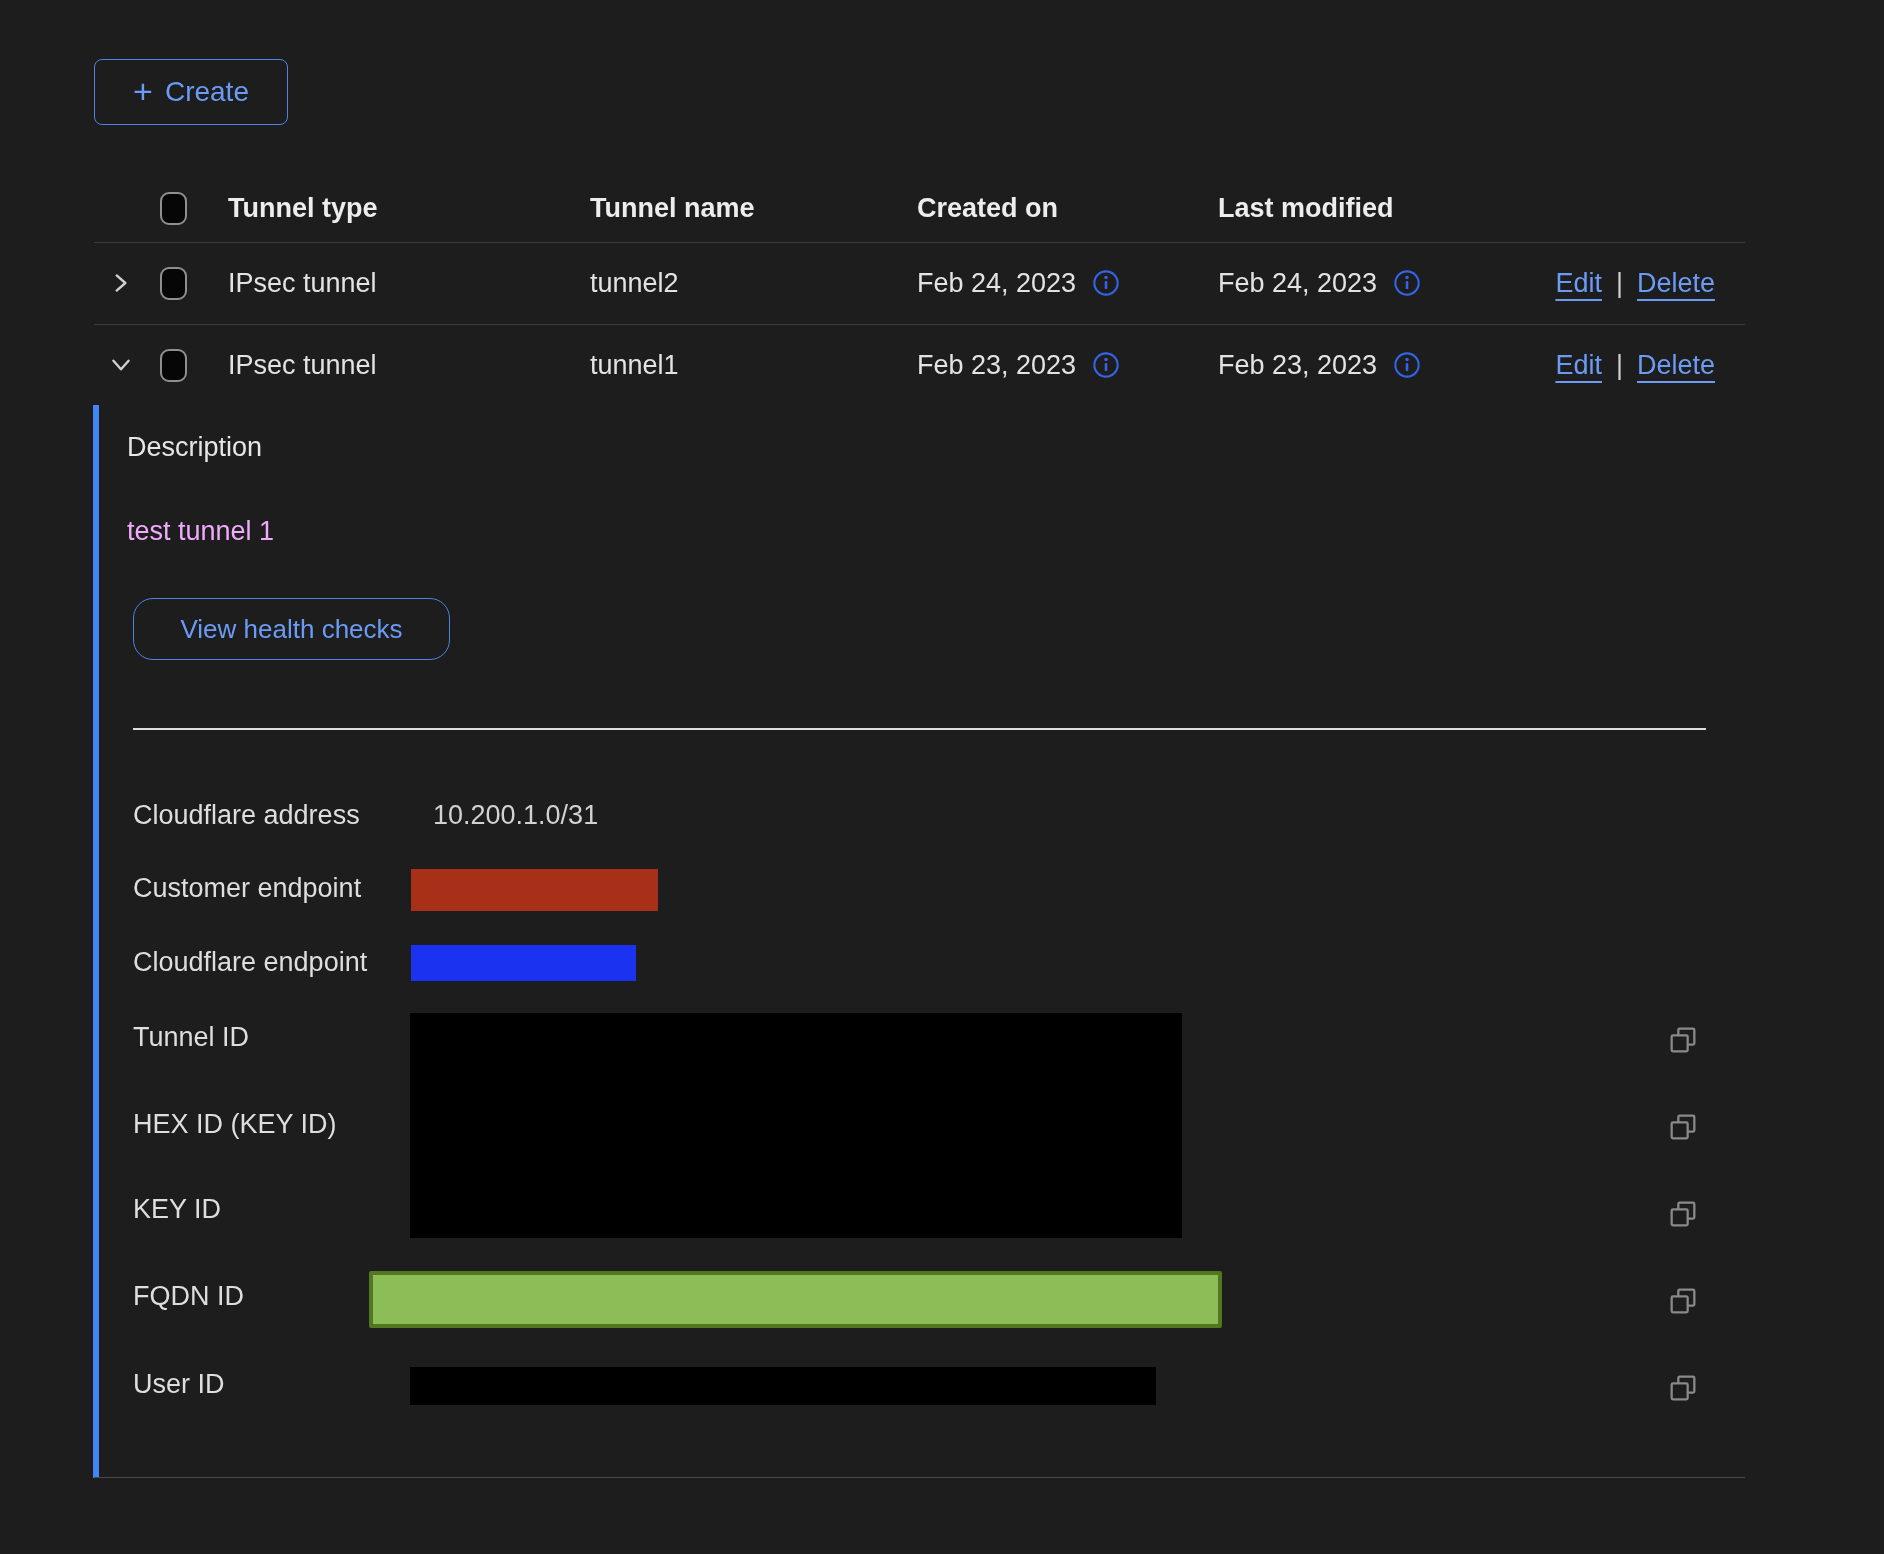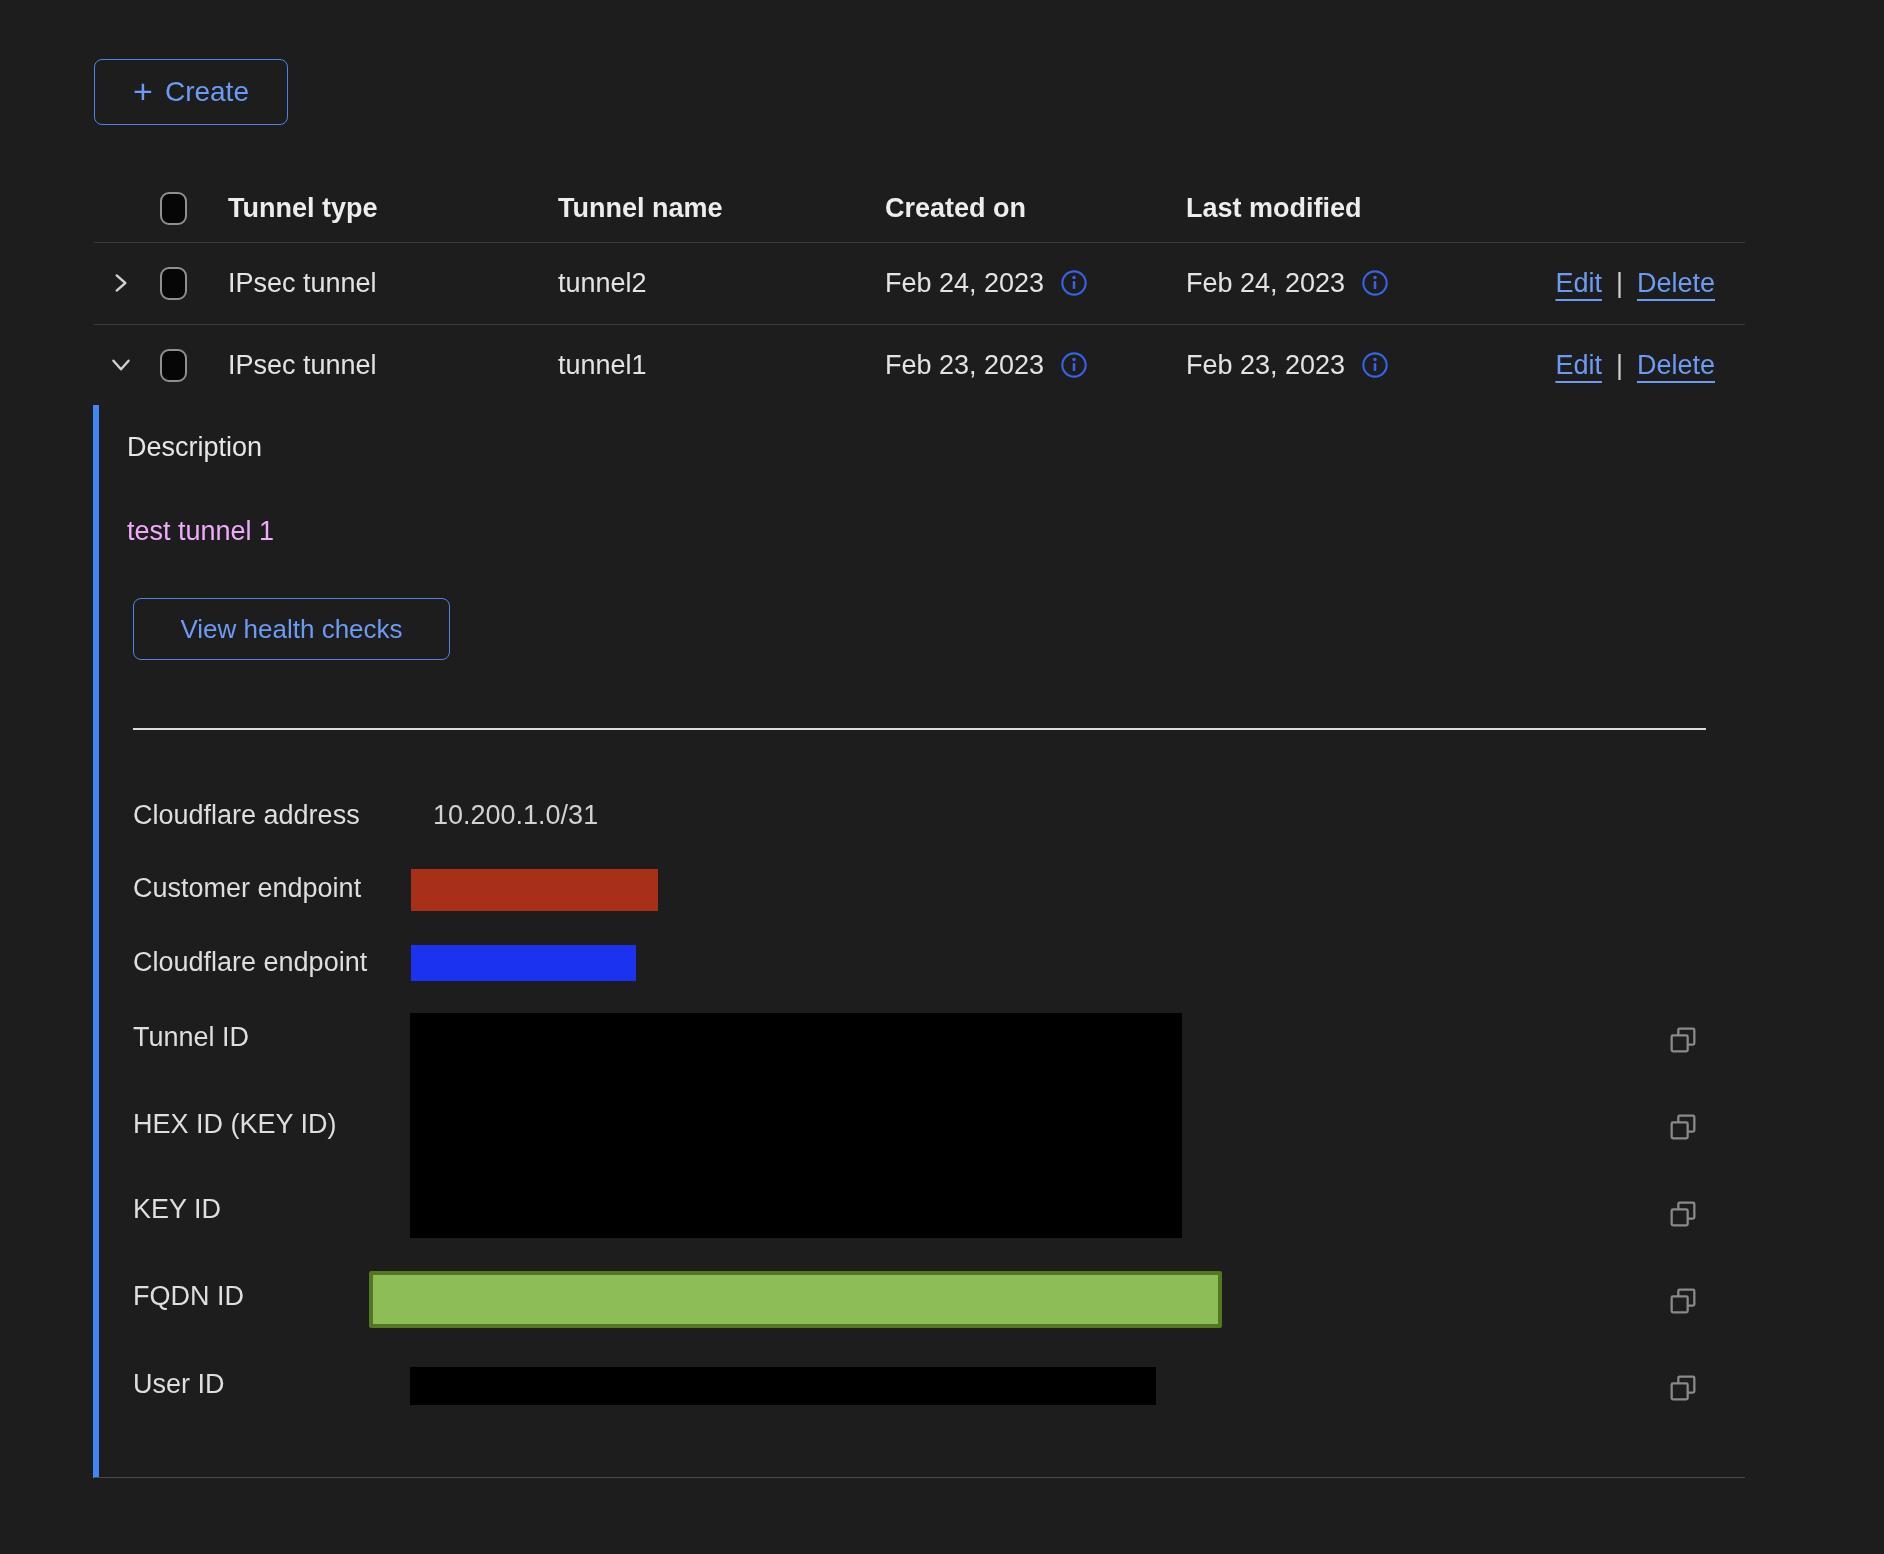--- a/index.html
+++ b/index.html
@@ -30,21 +30,21 @@
   .t-row {
     position: absolute; left: 94px; width: 1651px; height: 82px;
     display: flex; align-items: center;
   }
   .t-header { top: 174px; height: 68px; font-weight: bold; color: #ededed; font-size: 27px; justify-content: flex-end; }
   .row-0 { top: 242px; }
   .row-1 { top: 324px; }
   .cell-chevron { width: 66px; display: flex; align-items: center; }
   .cell-check   { width: 68px; display: flex; align-items: center; }
   .cell-type    { width: 330px; }
-  .cell-name    { width: 327px; }
+  .cell-name    { width: 327px; margin-left: 32px; }
   .cell-created { width: 273px; display: flex; align-items: center; gap: 16px; }
   .cell-mod     { width: 282px; display: flex; align-items: center; gap: 16px; margin-left: 28px; }
   .cell-actions { flex: 1; display: flex; align-items: flex-start; justify-content: flex-end; gap: 14px; padding-right: 30px; font-size: 27px; }
   .t-row, .detail-label, .detail-value { font-size: 27px; }
   .chevron-btn { background: none; border: none; cursor: pointer; padding: 0; margin-left: 14px; display: flex; }
   .checkbox {
     width: 27px; height: 33px; border: 2px solid #8f8f8f; border-radius: 9px;
     background: #060606; cursor: pointer; appearance: none; outline: none;
   }
   .divider { position: absolute; left: 94px; width: 1651px; height: 0; border-top: 1.5px solid #3b3b3b; }
@@ -55,21 +55,21 @@
   .pipe { color: #cfcfcf; }
 
   .info-icon { display: inline-flex; cursor: pointer; }
 
   
   .expand-border { position: absolute; left: 93px; top: 405px; width: 6px; height: 1073px; background: #4285f5; }
   .desc-label { position: absolute; left: 127px; top: 432px; color: #e6e6e6; font-size: 27px; }
   .desc-value { position: absolute; left: 127px; top: 516px; color: #f0abfc; font-size: 27px; }
   .health-btn {
     position: absolute; left: 133px; top: 598px; width: 317px; height: 62px;
-    background: transparent; border: 1.5px solid #4d83e8; border-radius: 8px;
+    background: transparent; border: 1.5px solid #4d83e8; border-radius: 20px;
     color: #6c9bf5; font-size: 26px; cursor: pointer; font-family: inherit;
   }
   .bright-divider { position: absolute; left: 133px; top: 728px; width: 1573px; border-top: 2px solid #dcdcdc; }
 
   .detail-label { position: absolute; left: 133px; color: #dedede; }
   .detail-value { position: absolute; left: 433px; color: #d2d2d2; }
 
   .redact { position: absolute; }
   .redact-red   { left: 411px; top: 869px;  width: 247px; height: 42px; background: #a93018; }
   .redact-blue  { left: 411px; top: 945px;  width: 225px; height: 36px; background: #1b33f0; }

